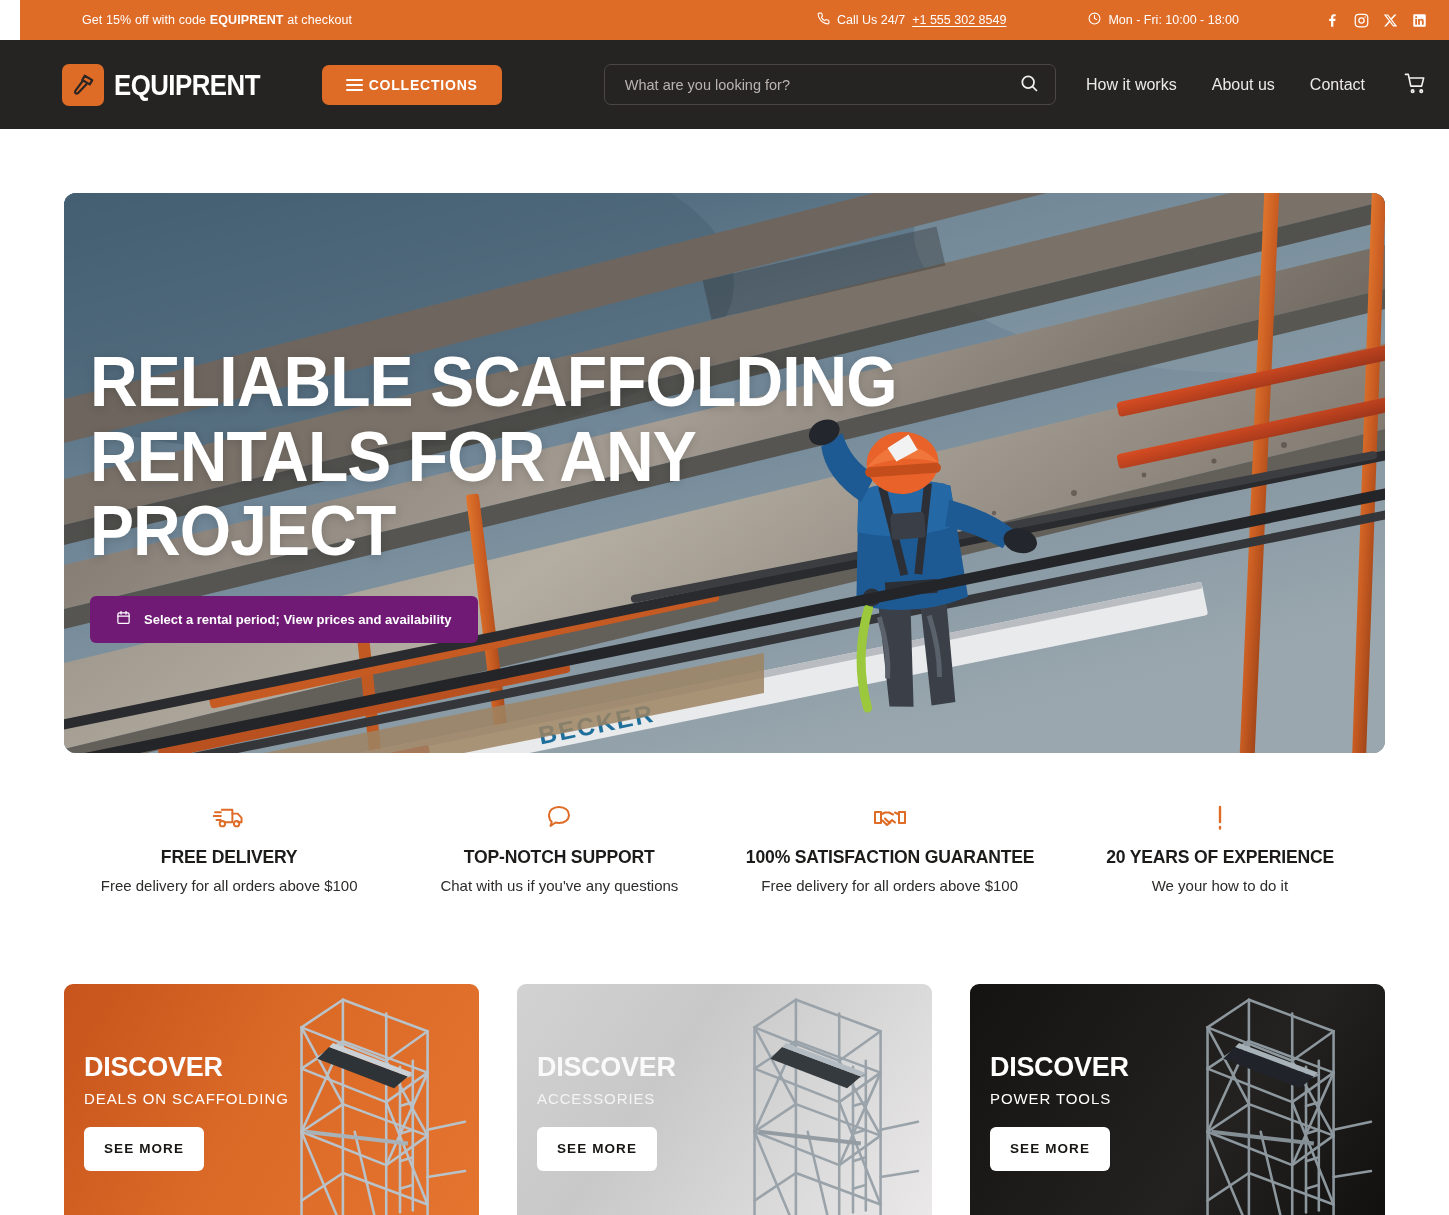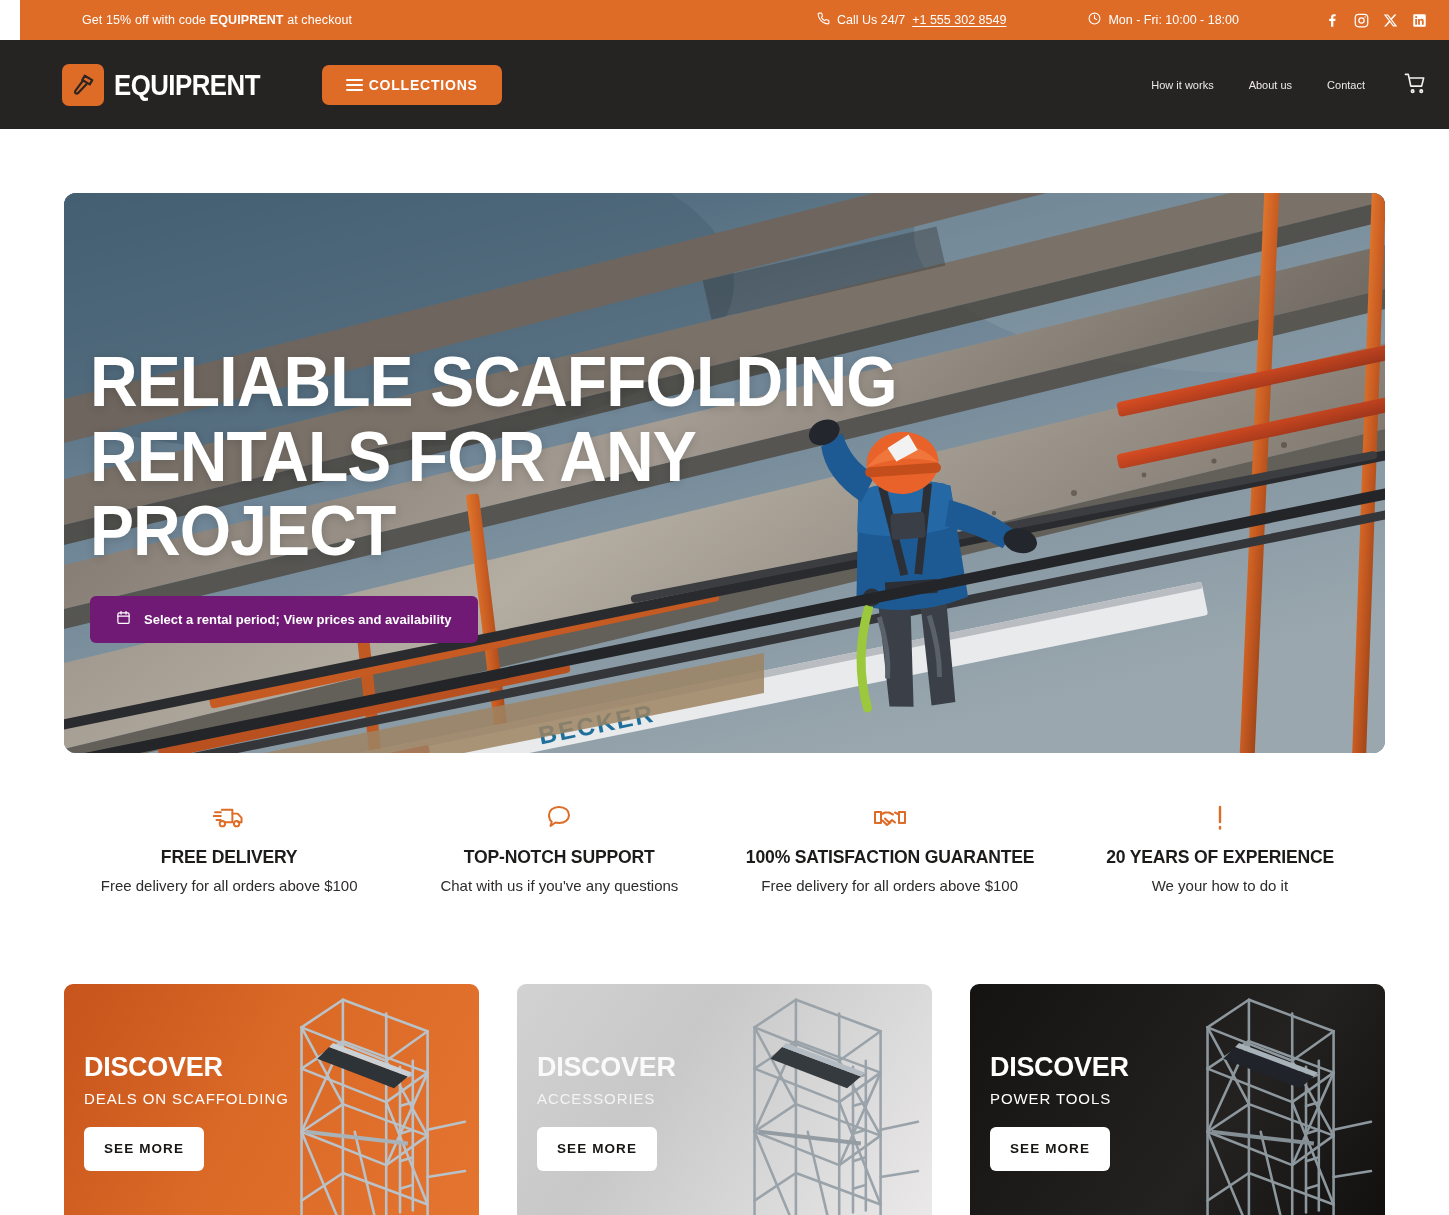--- a/index.html
+++ b/index.html
@@ -113,21 +113,21 @@
 
   .mainnav {
     margin-left: auto;
     display: flex;
     align-items: center;
     gap: 35px;
   }
   .mainnav a {
     color: #eceae8;
     text-decoration: none;
-    font-size: 11px;
+    font-size: 16px;
     white-space: nowrap;
   }
   .cart-btn { background: none; border: none; cursor: pointer; padding: 0; display: flex; margin-left: 4px; }
 
   
   .page { width: 1449px; }
   .hero {
     margin: 64px 64px 0 64px;
     height: 560px;
     border-radius: 12px;
@@ -324,20 +324,31 @@
 
   <button class="collections-btn">
     <span class="burger">
         <i></i>
         <i></i>
         <i></i>
       </span>
     <span>COLLECTIONS</span>
   </button>
 
+  <div class="search-wrap">
+    <input type="text" placeholder="What are you looking for?" style="">
+    <button class="search-btn">
+      <span>
+        <svg width="20" height="20" viewBox="0 0 24 24" fill="none" stroke="#f2f0ee" stroke-width="2.1" stroke-linecap="round">
+            <circle cx="11" cy="11" r="7"></circle>
+            <line x1="16.3" y1="16.3" x2="21" y2="21"></line>
+          </svg>
+      </span>
+    </button>
+  </div>
 
   <nav class="mainnav">
     <a href="#">How it works</a>
     <a href="#">About us</a>
     <a href="#">Contact</a>
     <button class="cart-btn">
       <span>
         <svg width="23" height="23" viewBox="0 0 24 24" fill="none" stroke="#f2f0ee" stroke-width="1.7" stroke-linecap="round" stroke-linejoin="round">
             <circle cx="9" cy="20" r="1.3"></circle>
             <circle cx="18" cy="20" r="1.3"></circle>

